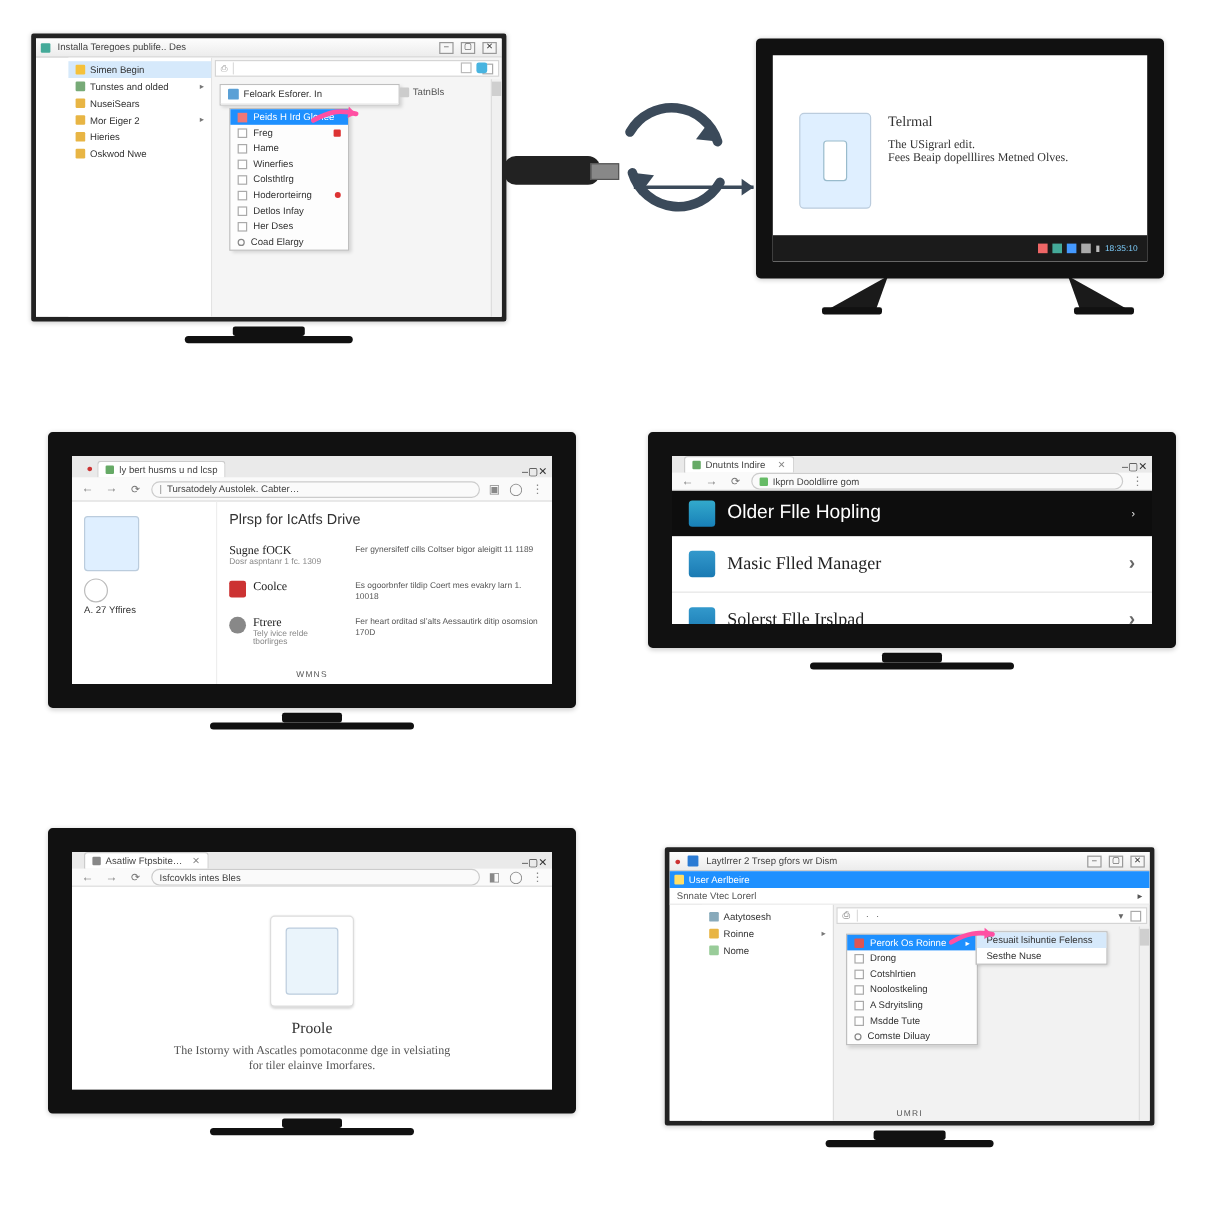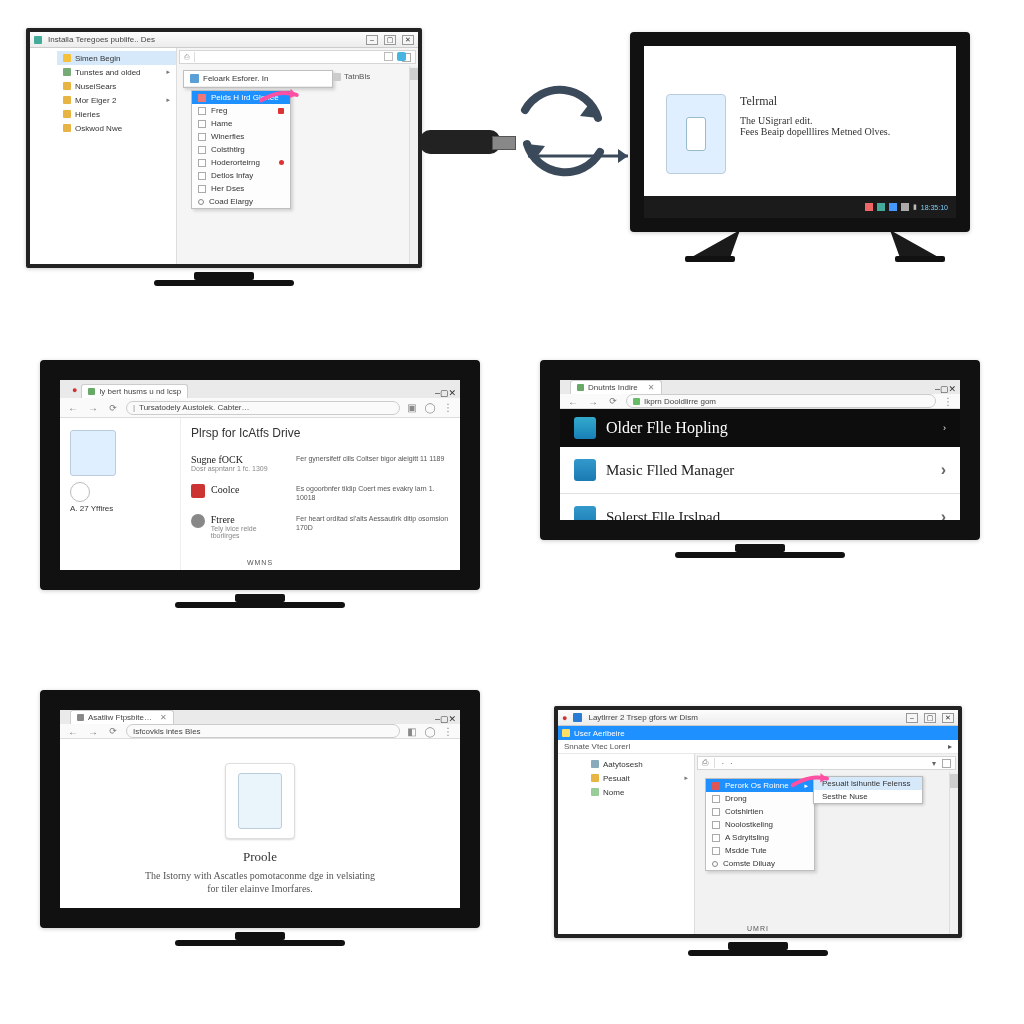--- a/index.html
+++ b/index.html
@@ -80,21 +80,21 @@
 
   
   .androw { background:#fff; border-bottom:1px solid #e0e0e0; display:flex; align-items:center; padding:12px 14px; justify-content:space-between; }
   .androw .lf { display:flex; align-items:center; gap:10px; }
   .andic { width:22px; height:22px; background:linear-gradient(#39c,#1a7ab3); border-radius:3px; }
   .androw .lbl { font-family:"Times New Roman",serif; font-size:15px; color:#222; }
   .androw .ch { font-size:16px; color:#666; font-weight:bold; }
   .branding { text-align:center; padding:4px 0 8px; font-size:10px; color:#0a54a3; font-weight:bold; letter-spacing:1px; }
   .p4head { background:#0d0d0d; display:flex; align-items:center; gap:10px; padding:8px 14px; }
   .p4head .andic{ background:linear-gradient(#3ac,#1880b8); }
-  .p4head .lbl { font-family:Liberation Serif, serif; font-size:16px; color:#fff; }
+  .p4head .lbl { font-family:Liberation Sans, sans-serif; font-size:16px; color:#fff; }
   .andnav { background:#0d0d0d; height:28px; display:flex; align-items:center; justify-content:space-around; }
   .andnav .nb { width:42px; height:14px; border:1px solid #aaa; border-radius:3px; }
   .andnav .nb.back { width:26px; height:14px; border:none; }
   .andnav .nb.back svg{display:block;}
 
   
   .p5body { flex:1; display:flex; flex-direction:column; align-items:center; padding-top:24px; }
   .p5card { width:70px; height:76px; background:#fff; border:1px solid #ddd; border-radius:4px; box-shadow:0 1px 2px rgba(0,0,0,.15); display:flex; align-items:center; justify-content:center; }
   .p5card .inn { width:44px; height:56px; background:#eaf4fb; border:1px solid #bcd; border-radius:3px; }
   .p5t { font-family:"Times New Roman",serif; font-size:13px; margin:10px 0 4px; }
@@ -505,21 +505,21 @@
         <div class="navcol">
           <div class="nitem">
               <span style="display:flex;gap:4px;">
                 <span class="ico" style="background:#8ab;"></span>
                 <span>Aatytosesh</span>
               </span>
             </div>
           <div class="nitem">
               <span style="display:flex;gap:4px;">
                 <span class="ico"></span>
-                <span>Pesuait</span>
+                <span>Roinne</span>
               </span>
               <span class="chev">▸</span>
             </div>
           <div class="nitem">
               <span style="display:flex;gap:4px;">
                 <span class="ico" style="background:#9c9;"></span>
                 <span>Nome</span>
               </span>
             </div>
         </div>

